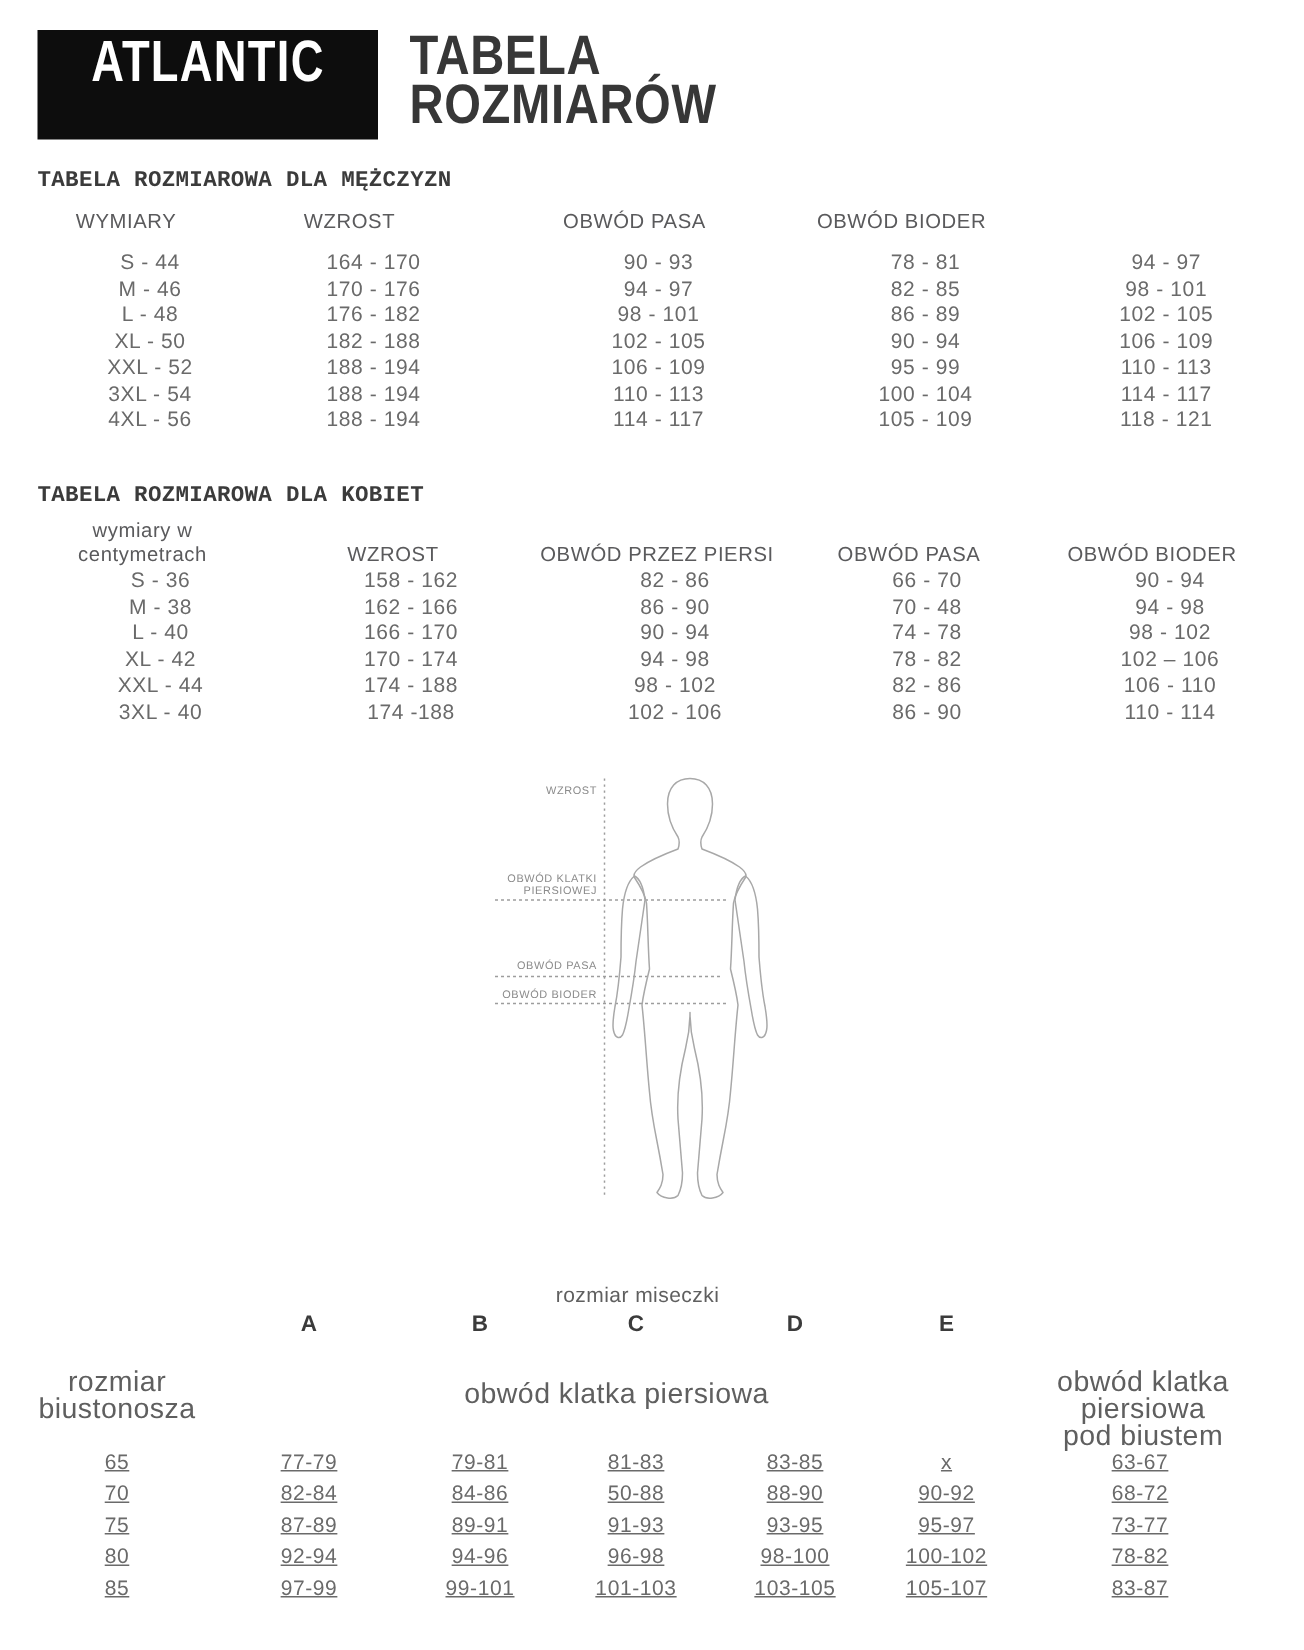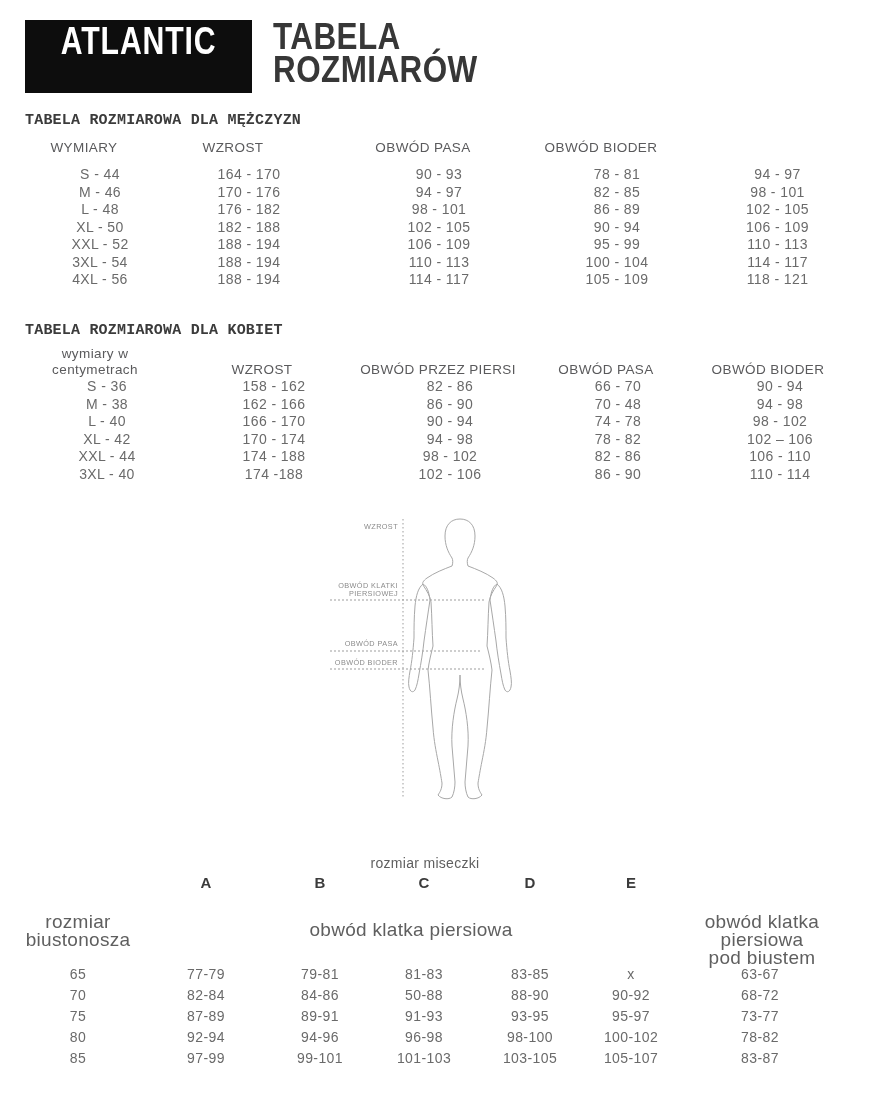--- a/index.html
+++ b/index.html
@@ -61,21 +61,21 @@
     text-align:center;font-size:15px;font-weight:bold;color:#3b3b3b;line-height:18px;
   }
   .bra-label{
     position:absolute;text-align:center;font-size:19px;color:#5f5f5f;
     letter-spacing:.3px;line-height:18px;
   }
   #band-header{left:10px;top:913px;width:136px;}
   #chest-header{left:146px;top:921px;width:530px;}
   #underbust-header{left:676px;top:913px;width:172px;}
   #bra-body{left:10px;top:964px;grid-auto-rows:21px;}
-  #bra-body .td{line-height:21px;}
+  #bra-body .td{line-height:21px;text-decoration:underline;}
 </style>
 </head>
 <body>
 
 <div class="logo-box">
   <span class="logo-text">ATLANTIC</span>
 </div>
 <div class="main-title">
   <div>TABELA</div>
   <div>ROZMIARÓW</div>

